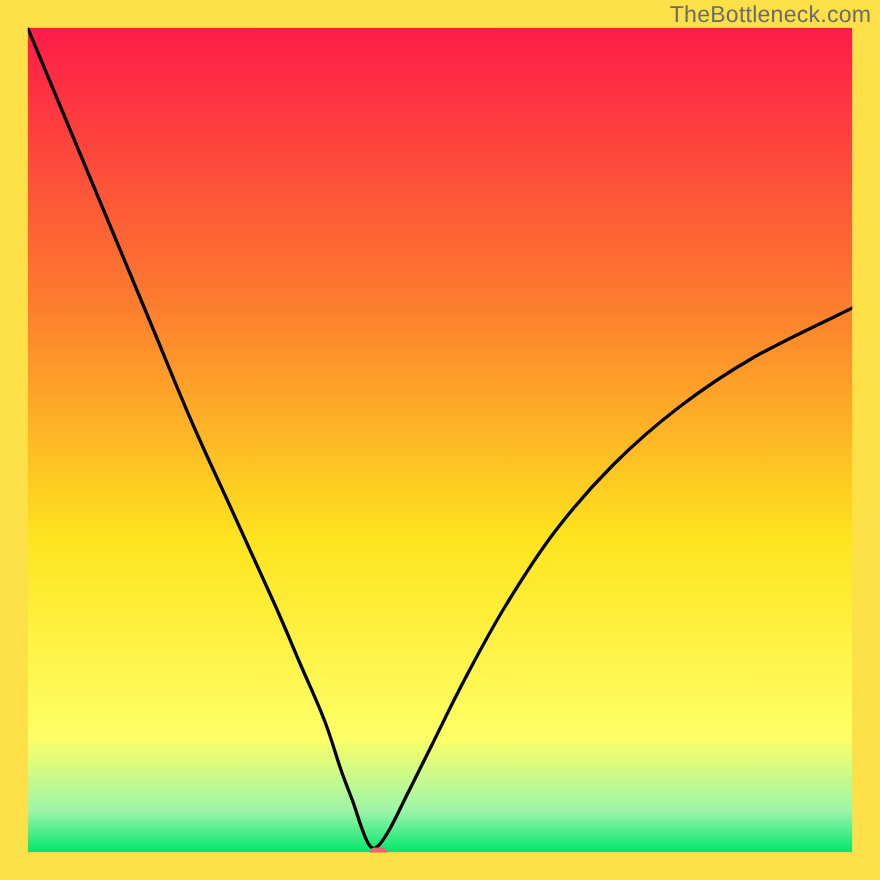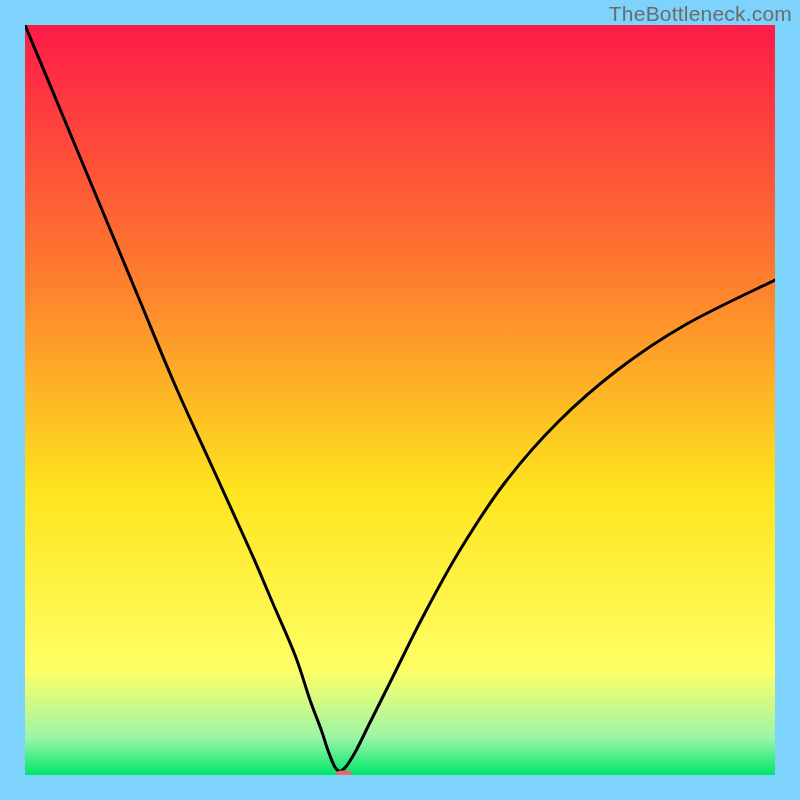--- a/index.html
+++ b/index.html
@@ -8,21 +8,21 @@
     width: 800px;
     height: 800px;
     overflow: hidden;
     background: #000;
     font-family: Arial, Helvetica, sans-serif;
   }
   .outer {
     position: relative;
     width: 800px;
     height: 800px;
-    background: #7dd3fc;
+    background: #fde047;
     text-align: right;
   }
   .plot {
     position: absolute;
     left: 25px;
     top: 25px;
     width: 750px;
     height: 750px;
     overflow: hidden;
   }

